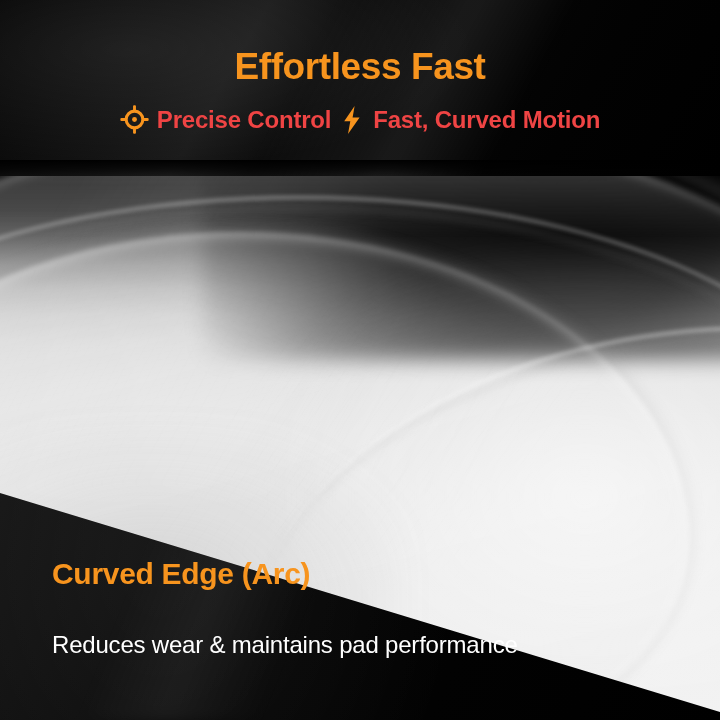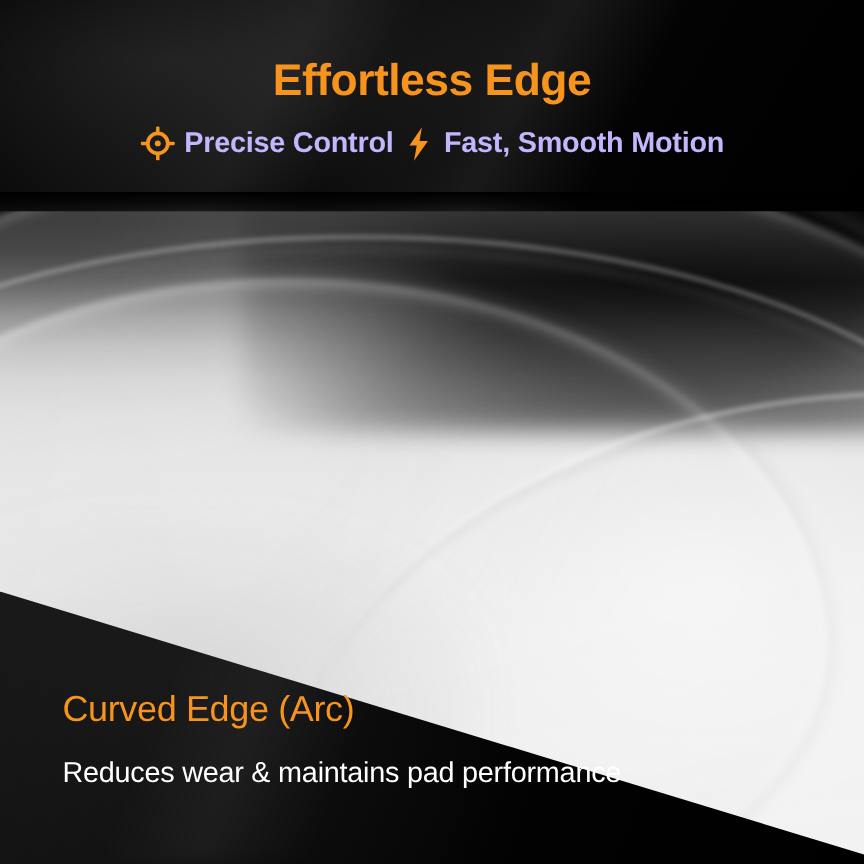--- a/index.html
+++ b/index.html
@@ -324,39 +324,39 @@
     width: 720px;
     display: flex;
     align-items: center;
     justify-content: center;
     gap: 9px;
     white-space: nowrap;
   }
   .feature-text {
     font-size: 24px;
     font-weight: 600;
-    color: #c4b5fd;
+    color: #ef4444;
     letter-spacing: -0.2px;
     line-height: 1;
   }
   .icon {
     display: inline-flex;
     align-items: center;
     justify-content: center;
     flex: 0 0 auto;
   }
   .icon-target { width: 29px; height: 29px; margin-right: -1px; }
   .icon-bolt   { width: 20px; height: 28px; margin: 0 2px; }
 
   .sub-headline {
     position: absolute;
     left: 52px;
-    top: 576px;
+    top: 558px;
     font-size: 30px;
-    font-weight: 400;
+    font-weight: 700;
     letter-spacing: -0.3px;
     line-height: 1.05;
     white-space: nowrap;
   }
   .sub-desc {
     position: absolute;
     left: 52px;
     top: 632px;
     font-size: 24px;
     font-weight: 500;
@@ -386,21 +386,21 @@
     <div class="photo-hi-right"></div>
     <div class="photo-lo-left"></div>
   </div>
 
   <div class="band-top">
     <div class="band-top-grad"></div>
     <div class="band-top-streak"></div>
     <div class="band-top-fade"></div>
   </div>
 
-  <div class="headline" style="color: rgb(247, 148, 30);">Effortless Edge</div>
+  <div class="headline" style="color: rgb(247, 148, 30);">Effortless Fast</div>
 
   <div class="feature-row">
 
     <span class="icon icon-target">
       <svg viewBox="0 0 32 32" width="29" height="29" aria-hidden="true">
         <circle cx="16" cy="16" r="9.2" fill="none" stroke="#F7941E" stroke-width="3.4"></circle>
         <circle cx="16" cy="16" r="2.7" fill="#F7941E"></circle>
         <rect x="14.4" y="0.4" width="3.2" height="6.2" rx="1.1" fill="#F7941E"></rect>
         <rect x="14.4" y="25.4" width="3.2" height="6.2" rx="1.1" fill="#F7941E"></rect>
         <rect x="0.4" y="14.4" width="6.2" height="3.2" rx="1.1" fill="#F7941E"></rect>
@@ -409,21 +409,21 @@
     </span>
 
     <span class="feature-text">Precise Control</span>
 
     <span class="icon icon-bolt">
       <svg viewBox="0 0 20 28" width="20" height="28" aria-hidden="true">
         <path d="M12.6 0 L2.2 15.2 L8.3 15.2 L6.0 28 L17.6 11.6 L10.6 11.6 Z" fill="#F7941E"></path>
       </svg>
     </span>
 
-    <span class="feature-text">Fast, Smooth Motion</span>
+    <span class="feature-text">Fast, Curved Motion</span>
   </div>
 
   <div class="band-bottom"></div>
   <div class="band-bottom-streak"></div>
 
   <div class="sub-headline" style="color: rgb(247, 148, 30);">Curved Edge (Arc)</div>
 
   <div class="sub-desc">Reduces wear &amp; maintains pad performance</div>
 
 </div>

